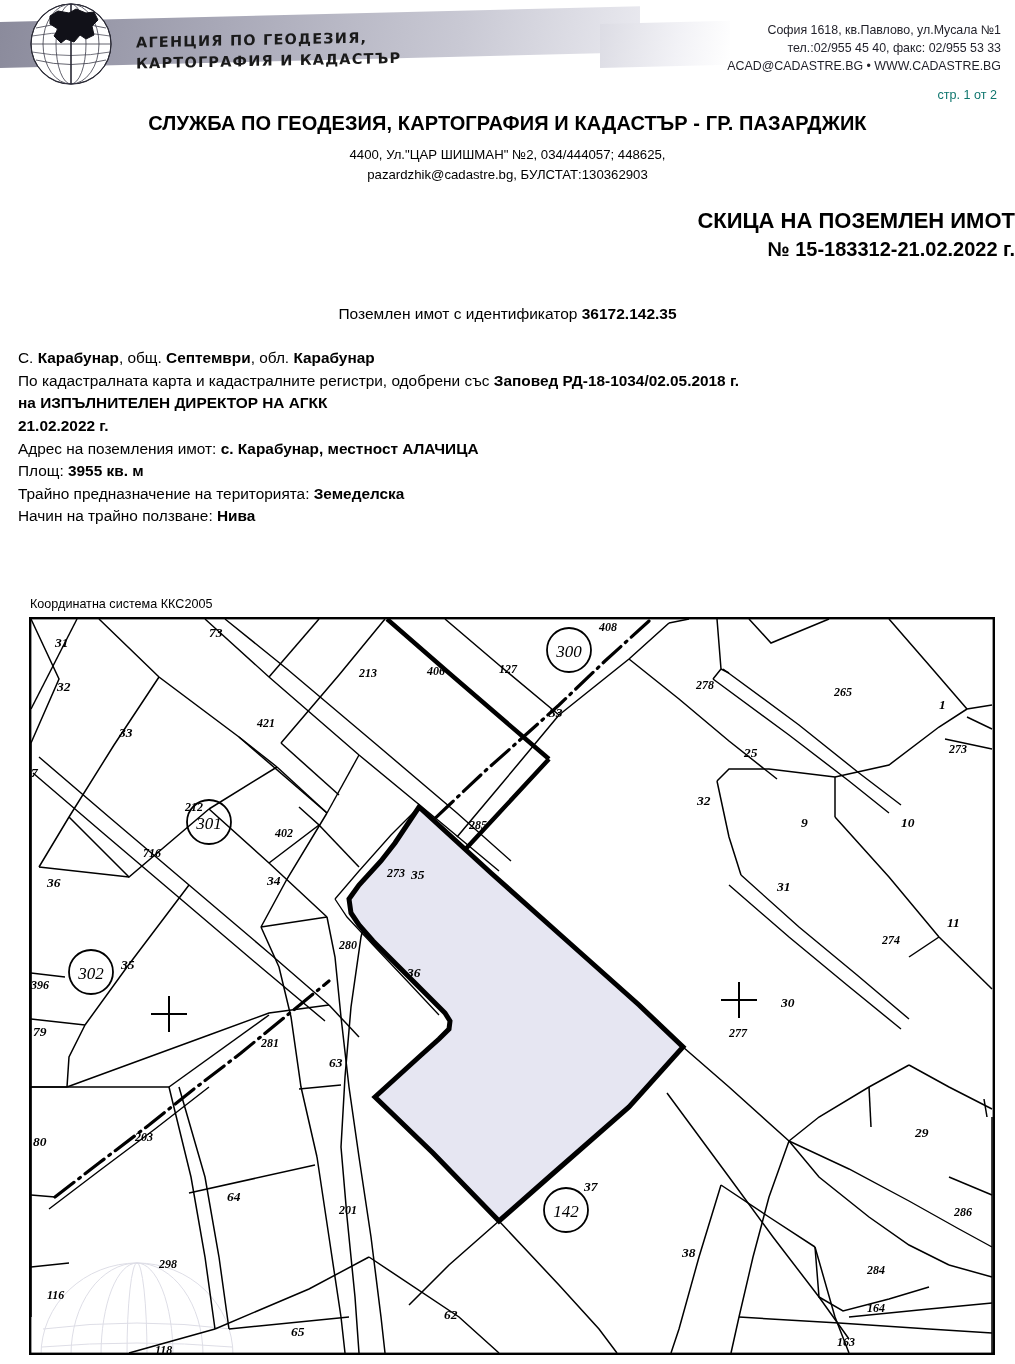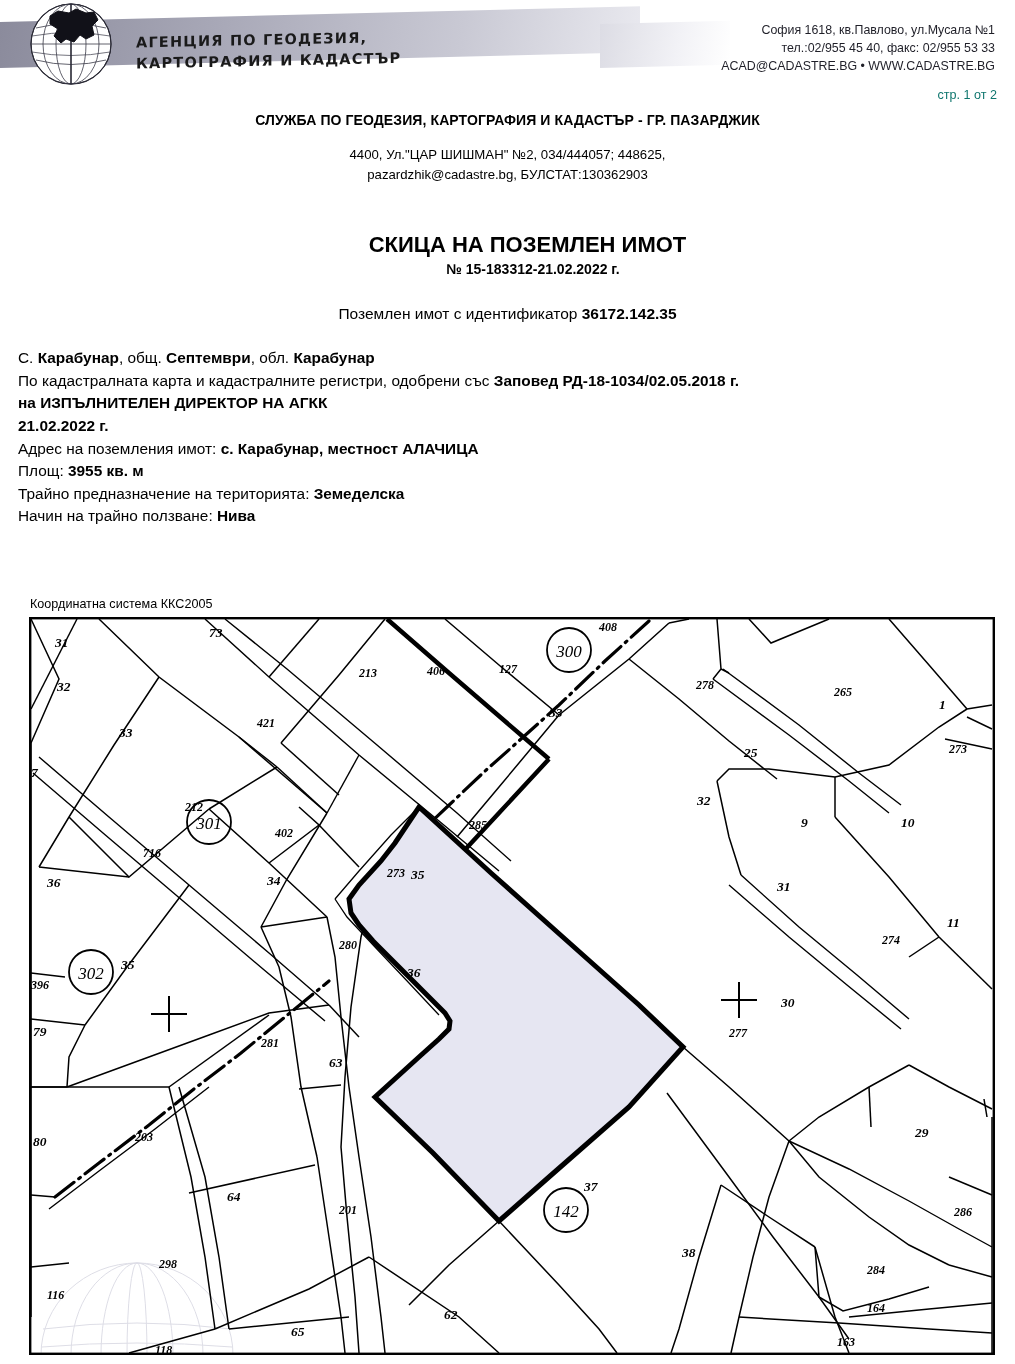--- a/index.html
+++ b/index.html
@@ -58,21 +58,21 @@
     line-height: 1.42;
     font-size: 14.5px;
     font-weight: bold;
     letter-spacing: 1.2px;
     color: #1a1a1a;
     font-family: "DejaVu Sans", sans-serif;
     transform: skewY(-1.2deg);
   }
   .lh-contact {
     position: absolute;
-    right: 20px;
+    right: 14px;
     top: 22px;
     text-align: right;
     font-size: 12.4px;
     line-height: 1.44;
     color: #1f1f28;
     font-family: "Liberation Sans", sans-serif;
   }
   .page-no {
     position: absolute;
     right: 18px;
@@ -80,44 +80,44 @@
     font-size: 12.6px;
     color: #0f766e;
   }
 
   
   .office-title {
     position: absolute;
     left: 0; right: 0;
     top: 112px;
     text-align: center;
-    font-size: 14px;
+    font-size: 20px;
     font-weight: bold;
     letter-spacing: 0.1px;
   }
   .office-sub {
     position: absolute;
     left: 0; right: 0;
     top: 145px;
     text-align: center;
     font-size: 13.2px;
     line-height: 1.5;
   }
   .doc-title {
     position: absolute;
     left: 0; right: 0;
-    top: 230px;
-    text-align: center;
+    top: 206px;
+    text-align: right;
     font-size: 22px;
     font-weight: bold;
     line-height: 1.35;
     padding-left: 40px;
   }
   .doc-number {
-    font-size: 14px;
+    font-size: 20px;
     font-weight: bold;
     margin-left: 11px;
   }
   .identifier-line {
     position: absolute;
     left: 0; right: 0;
     top: 305px;
     text-align: center;
     font-size: 15.5px;
   }

